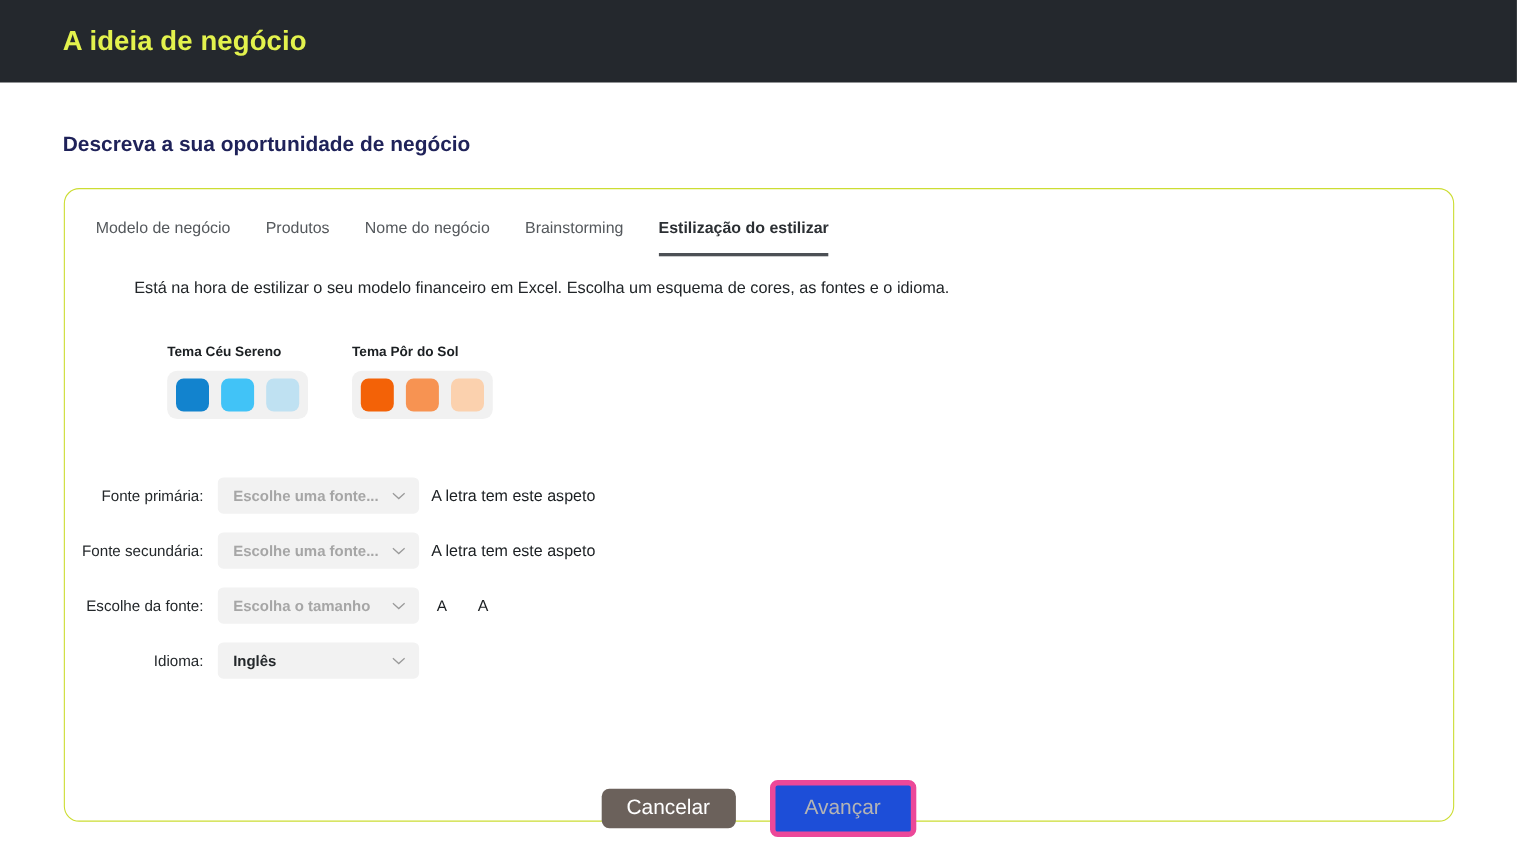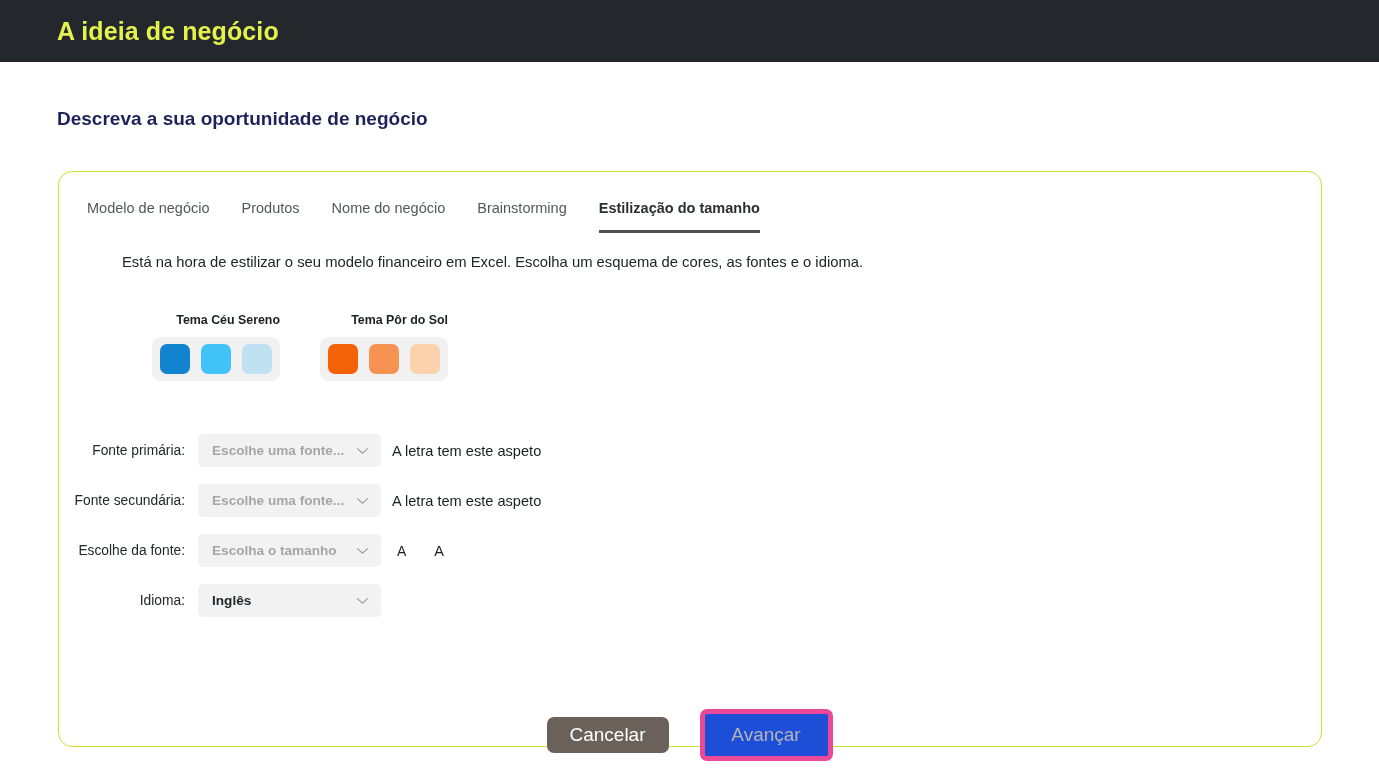--- a/index.html
+++ b/index.html
@@ -10,21 +10,21 @@
     width: 1379px;
     height: 770px;
     background: #ffffff;
     font-family: "Liberation Sans", sans-serif;
     overflow: hidden;
     position: relative;
   }
 
   
   .app-header {
-    height: 62px;
+    height: 75px;
     background: #24282d;
     display: flex;
     align-items: center;
     padding-left: 57px;
     box-sizing: border-box;
   }
   .app-title {
     color: #e3f24d;
     font-size: 25px;
     font-weight: bold;
@@ -86,21 +86,20 @@
     margin: 28px 0 0 76px;
     align-items: flex-start;
   }
   .theme-card {
     border: 1.5px solid transparent;
     border-radius: 8px;
     padding: 14px 16px 18px 16px;
     box-sizing: border-box;
     cursor: pointer;
     margin-right: 6px;
-    text-align: right;
   }
   .theme-card.selected {
     border-color: #d7e84d;
   }
   .theme-name {
     font-size: 12.4px;
     font-weight: bold;
     color: #1b1f22;
     margin-bottom: 10px;
     white-space: nowrap;
@@ -220,21 +219,21 @@
 
 <div class="page-heading">Descreva a sua oportunidade de negócio</div>
 
 <div class="panel">
 
   <div class="tabs">
     <div class="tab">Modelo de negócio</div>
     <div class="tab">Produtos</div>
     <div class="tab">Nome do negócio</div>
     <div class="tab">Brainstorming</div>
-    <div class="tab active">Estilização do tamanho</div>
+    <div class="tab active">Estilização do estilizar</div>
   </div>
 
   <div class="intro">Está na hora de estilizar o seu modelo financeiro em Excel. Escolha um esquema de cores, as fontes e o idioma.</div>
 
   <div class="themes">
 
     <div class="theme-card">
       <div class="theme-name">Tema Céu Sereno</div>
       <div class="swatch-row">
         <div class="swatch" style="background:#1283ce"></div>

